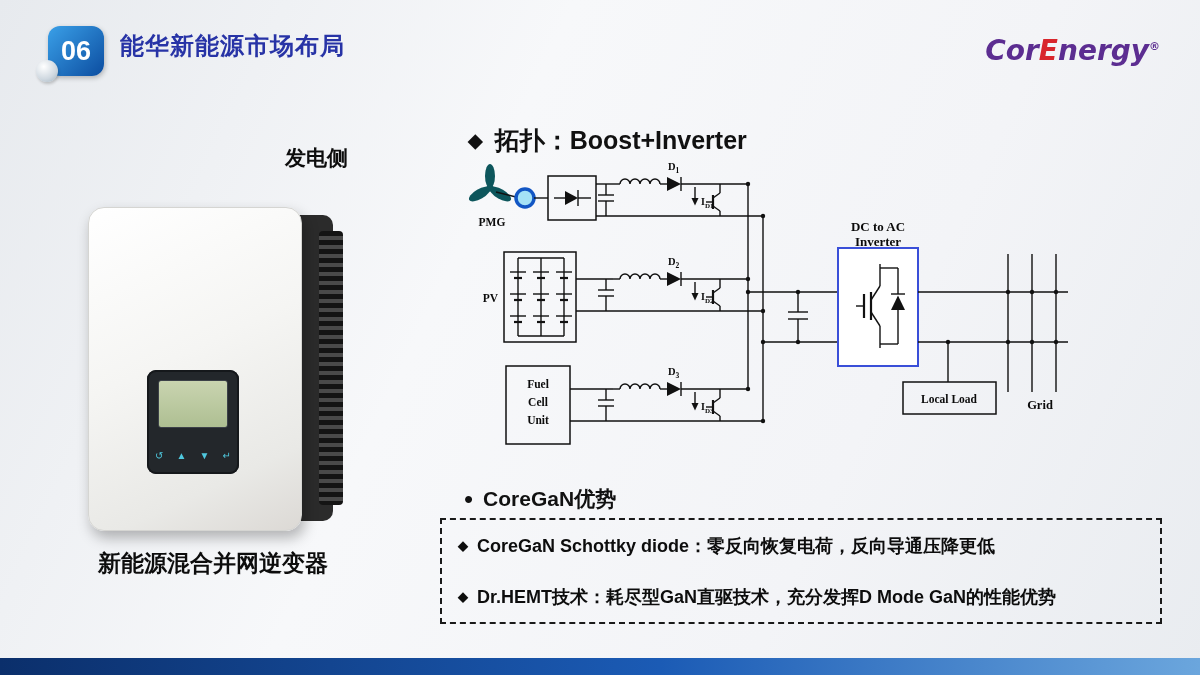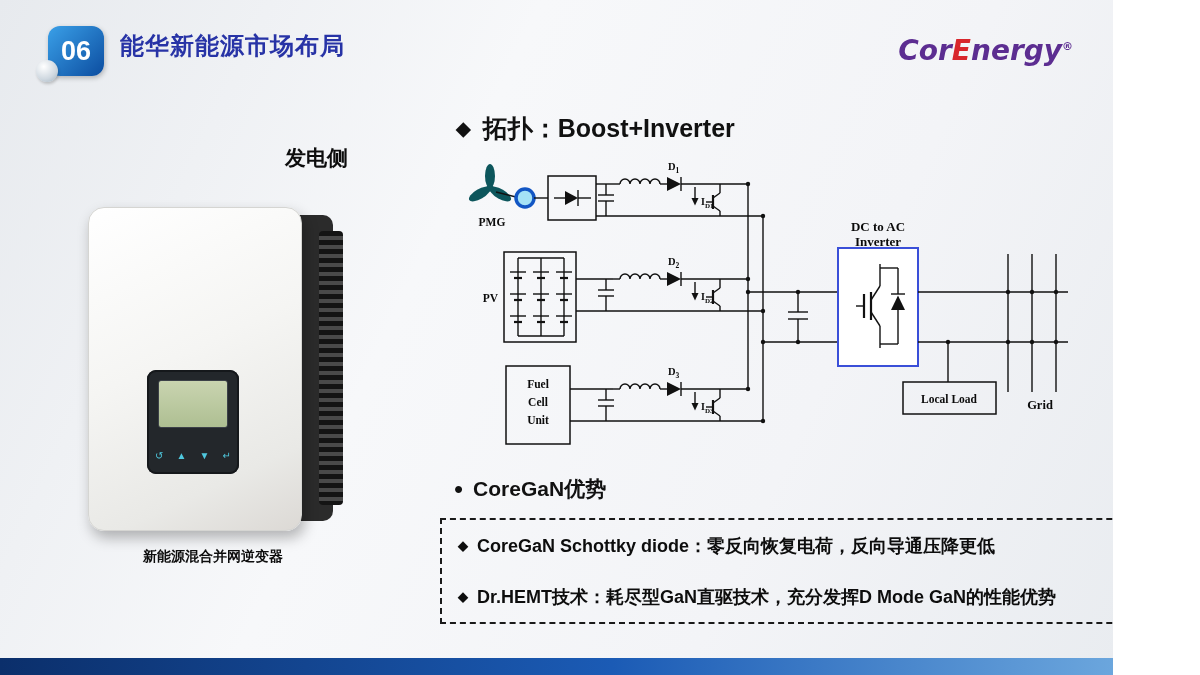--- a/index.html
+++ b/index.html
@@ -1,16 +1,16 @@
 <!DOCTYPE html>
 <html><head>
 <meta charset="utf-8">
 <style>
   html,body{margin:0;padding:0;background:#ffffff;}
-  .slide{position:relative;width:1113px;height:675px;overflow:hidden;
+  .slide{position:relative;width:1200px;height:675px;overflow:hidden;
     font-family:"Liberation Sans",sans-serif;
     background:linear-gradient(115deg,#e7eaee 0%,#f7f8fa 38%,#f3f4f7 70%,#e9ecf0 100%);}
   
   .badge{position:absolute;left:48px;top:26px;width:56px;height:50px;border-radius:12px;
     background:linear-gradient(135deg,#3aa0e8,#0c4da0);box-shadow:1px 2px 5px rgba(0,0,0,.25);
     color:#fff;font-size:27px;font-weight:800;text-align:center;line-height:50px;}
   .badge-sphere{position:absolute;left:36px;top:60px;width:22px;height:22px;border-radius:50%;
     background:radial-gradient(circle at 35% 30%,#ffffff,#cfd8e0 60%,#9fb0bd);box-shadow:1px 2px 3px rgba(0,0,0,.2);}
   .title{position:absolute;left:120px;top:30px;font-size:24px;font-weight:800;color:#2733a6;letter-spacing:1px;}
   .logo{position:absolute;right:40px;top:34px;font-size:28px;font-weight:800;font-style:italic;
@@ -27,26 +27,26 @@
   .device-front{position:absolute;left:0;top:4px;width:212px;height:322px;border-radius:16px;
     background:linear-gradient(155deg,#ffffff 0%,#f5f5f3 45%,#e9e9e6 80%,#dcd9d5 100%);
     border:1px solid #d5d5d2;box-shadow:3px 7px 14px rgba(0,0,0,.28);}
   .device-display{position:absolute;left:58px;top:162px;width:92px;height:104px;background:#23272b;border-radius:9px;
     box-shadow:inset 0 0 0 2px #15181b;}
   .lcd{position:absolute;left:11px;top:10px;width:68px;height:46px;border-radius:3px;border:1px solid #3c4148;
     background:linear-gradient(180deg,#c9d4b0,#aebf92);}
   .btns{position:absolute;left:8px;bottom:13px;width:76px;display:flex;justify-content:space-between;
     color:#4fc8de;font-size:10px;line-height:10px;}
   .device-caption{position:absolute;left:68px;top:548px;width:290px;text-align:center;
-    font-size:14px;font-weight:800;color:#0d0d0d;}
-  
-  .topo{position:absolute;left:452px;top:108px;margin:4px;font-size:25px;font-weight:800;color:#111;}
+    font-size:23px;font-weight:800;color:#0d0d0d;}
+  
+  .topo{position:absolute;left:452px;top:108px;margin:16px;font-size:25px;font-weight:800;color:#111;}
   .topo-diamond{font-size:19px;margin-right:12px;vertical-align:2px;}
   .circuit{position:absolute;left:448px;top:152px;width:680px;height:310px;}
-  .coregan{position:absolute;left:448px;top:468px;margin:6px;font-size:21px;font-weight:800;color:#111;}
+  .coregan{position:absolute;left:448px;top:468px;margin:16px;font-size:21px;font-weight:800;color:#111;}
   .coregan .dot{font-size:26px;margin-right:10px;vertical-align:-2px;font-weight:400;}
   .adv-box{position:absolute;left:440px;top:518px;width:722px;height:106px;box-sizing:border-box;
     border:2px dashed #1a1a1a;padding:14px 16px 13px 16px;display:flex;flex-direction:column;justify-content:space-between;}
   .adv-row{font-size:18px;font-weight:700;color:#0d0d0d;white-space:nowrap;}
   .adv-bullet{font-size:13px;margin-right:9px;vertical-align:2px;}
   
   .bottom-bar{position:absolute;left:0;right:0;bottom:0;height:17px;
     background:linear-gradient(90deg,#0b2f6b 0%,#1b5bb5 55%,#6ba6dd 100%);}
   
   .wirege line,.wirege path{stroke:#111;stroke-width:1.4;fill:none;}

